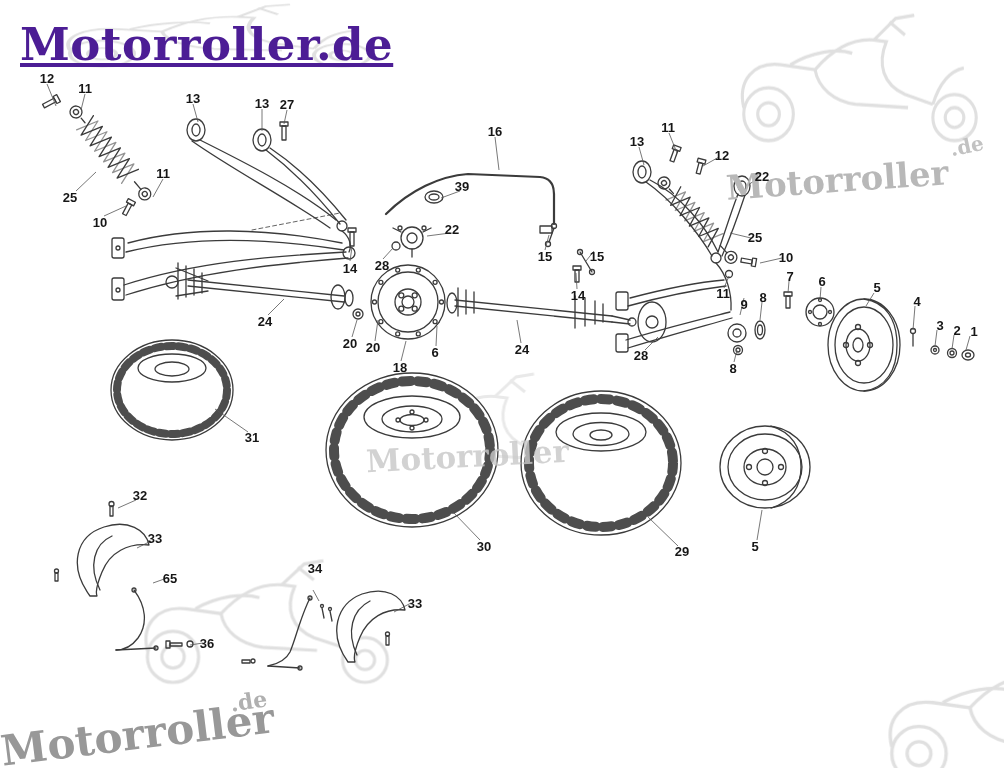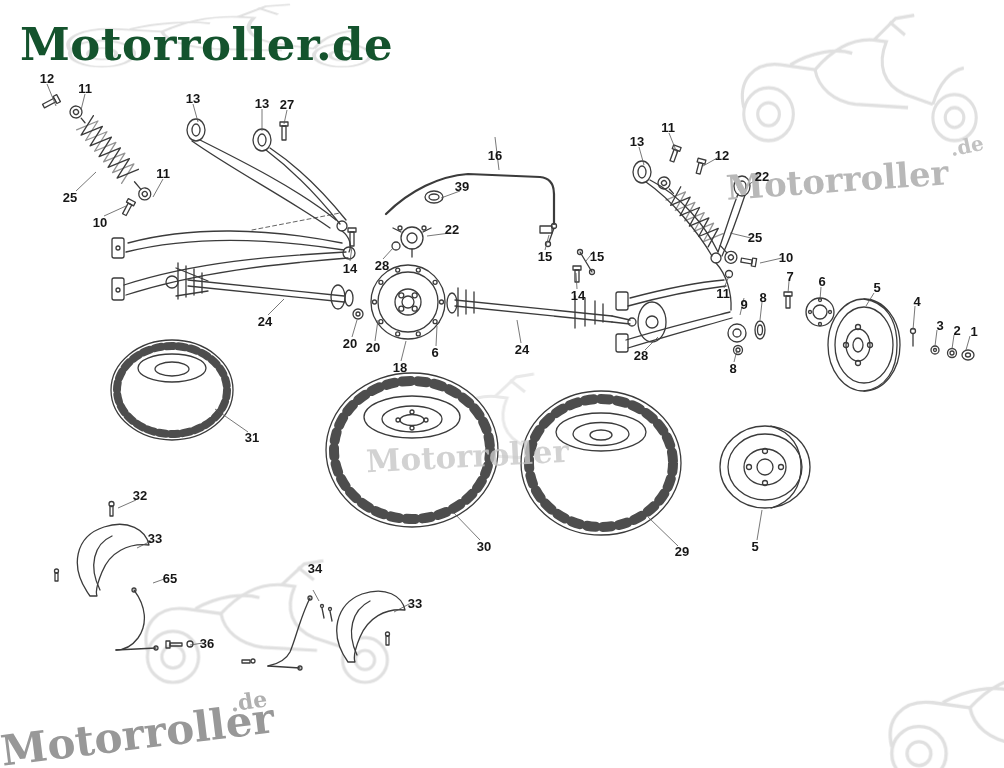--- a/index.html
+++ b/index.html
@@ -4,22 +4,22 @@
 <style>
   html,body { margin:0; padding:0; background:#ffffff; }
   .canvas {
     position:relative; width:1004px; height:768px; background:#fff;
     overflow:hidden; font-family:"Liberation Sans", sans-serif;
   }
   svg.art { position:absolute; left:0; top:0; z-index:1; }
   .logo {
     position:absolute; left:20px; top:18px; z-index:3;
     font-family:"DejaVu Serif", serif; font-weight:bold;
-    font-size:45px; color:#14532d; letter-spacing:0.5px;
-    white-space:nowrap; pointer-events:none;
+    font-size:45px; color:#4c1d95; letter-spacing:0.5px;
+    white-space:nowrap; pointer-events:none;text-decoration:underline;
   }
   .wm {
     position:absolute; z-index:2; pointer-events:none; white-space:nowrap;
     font-family:"DejaVu Serif", serif; font-weight:bold; color:#b8b8b8;
   }
   .wm-top-right    { left:726px; top:160px; font-size:34px; transform:rotate(-4deg); }
   .wm-top-right-de { left:950px; top:134px; font-size:20px; transform:rotate(-12deg); color:#c2c2c2; }
   .wm-center       { left:366px; top:438px; font-size:31px; transform:rotate(-3deg); color:#c8c8c8; opacity:.8; }
   .wm-bottom-left  { left:0px;  top:710px; font-size:42px; transform:rotate(-7deg); color:#989898; }
   .wm-bottom-de    { left:230px; top:688px; font-size:22px; transform:rotate(-9deg); color:#b0b0b0; }
@@ -381,21 +381,21 @@
 
   <div id="labels">
       <span class="part-label" style="left: 47px; top: 78px;">12</span>
       <span class="part-label" style="left: 85px; top: 88px;">11</span>
       <span class="part-label" style="left: 193px; top: 98px;">13</span>
       <span class="part-label" style="left: 262px; top: 103px;">13</span>
       <span class="part-label" style="left: 287px; top: 104px;">27</span>
       <span class="part-label" style="left: 70px; top: 197px;">25</span>
       <span class="part-label" style="left: 163px; top: 173px;">11</span>
       <span class="part-label" style="left: 100px; top: 222px;">10</span>
-      <span class="part-label" style="left: 495px; top: 131px; margin-top: 24px;">16</span>
+      <span class="part-label" style="left: 495px; top: 131px;">16</span>
       <span class="part-label" style="left: 462px; top: 186px;">39</span>
       <span class="part-label" style="left: 452px; top: 229px;">22</span>
       <span class="part-label" style="left: 350px; top: 268px;">14</span>
       <span class="part-label" style="left: 382px; top: 265px;">28</span>
       <span class="part-label" style="left: 545px; top: 256px;">15</span>
       <span class="part-label" style="left: 597px; top: 256px;">15</span>
       <span class="part-label" style="left: 578px; top: 295px;">14</span>
       <span class="part-label" style="left: 265px; top: 321px;">24</span>
       <span class="part-label" style="left: 350px; top: 343px;">20</span>
       <span class="part-label" style="left: 373px; top: 347px;">20</span>

